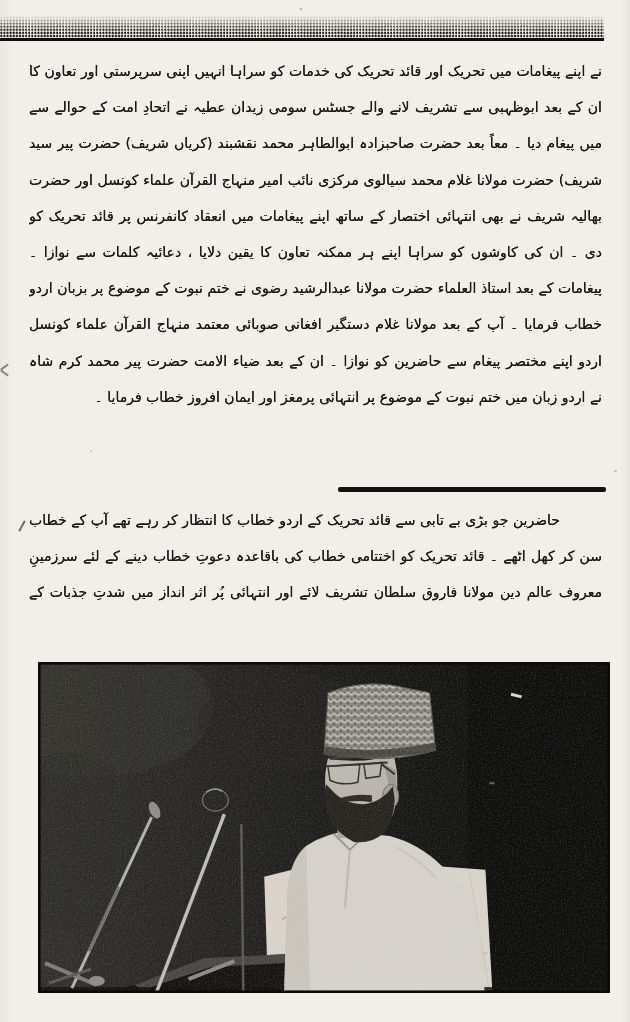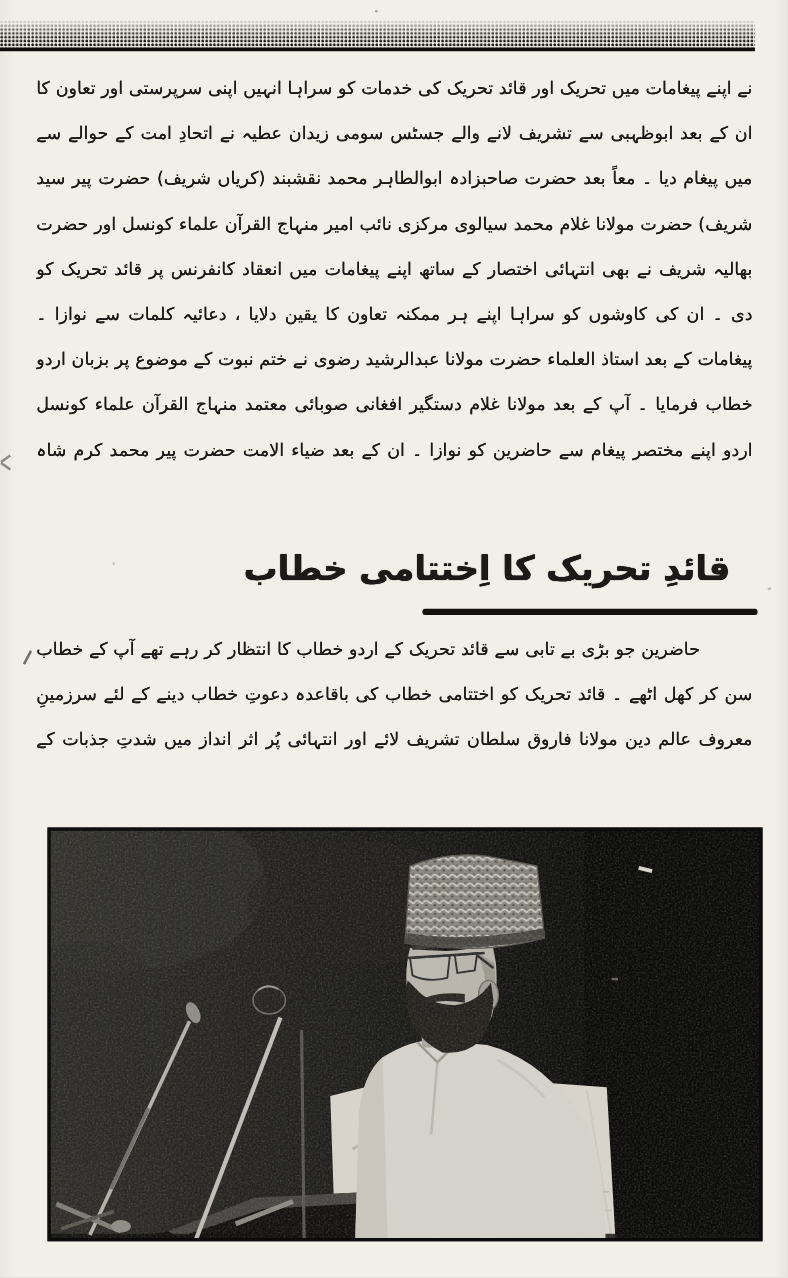--- a/index.html
+++ b/index.html
@@ -69,23 +69,23 @@
   <div class="para p1">
     <div class="line">نے اپنے پیغامات میں تحریک اور قائد تحریک کی خدمات کو سراہا انہیں اپنی سرپرستی اور تعاون کا یقین دلایا</div>
     <div class="line">ان کے بعد ابوظہبی سے تشریف لانے والے جسٹس سومی زیدان عطیہ نے اتحادِ امت کے حوالے سے عربی زبان</div>
     <div class="line">میں پیغام دیا ۔ معاً بعد حضرت صاحبزادہ ابوالطاہر محمد نقشبند (کریاں شریف) حضرت پیر سید منور حسین شاہ (علی پور</div>
     <div class="line">شریف) حضرت مولانا غلام محمد سیالوی مرکزی نائب امیر منہاج القرآن علماء کونسل اور حضرت پیر سید یعقوب شاہ</div>
     <div class="line">بھالیہ شریف نے بھی انتہائی اختصار کے ساتھ اپنے پیغامات میں انعقاد کانفرنس پر قائد تحریک کو مبارکباد</div>
     <div class="line">دی ۔ ان کی کاوشوں کو سراہا اپنے ہر ممکنہ تعاون کا یقین دلایا ، دعائیہ کلمات سے نوازا ۔ مشائخ عظام کے</div>
     <div class="line">پیغامات کے بعد استاذ العلماء حضرت مولانا عبدالرشید رضوی نے ختم نبوت کے موضوع پر بزبان اردو بصیرت افروز</div>
     <div class="line">خطاب فرمایا ۔ آپ کے بعد مولانا غلام دستگیر افغانی صوبائی معتمد منہاج القرآن علماء کونسل سندھ نے بزبان</div>
     <div class="line">اردو اپنے مختصر پیغام سے حاضرین کو نوازا ۔ ان کے بعد ضیاء الامت حضرت پیر محمد کرم شاہ مدظلہ العالی</div>
+    <div class="line no-just">نے اردو زبان میں ختم نبوت کے موضوع پر انتہائی پرمغز اور ایمان افروز خطاب فرمایا ۔</div>
   </div>
 
-  <div class="heading-text">قائدِ تحریک کا اِختتامی خطاب</div>
   <div class="heading-underline"></div>
 
   <div class="para p2">
     <div class="line indent">حاضرین جو بڑی بے تابی سے قائد تحریک کے اردو خطاب کا انتظار کر رہے تھے آپ کے خطاب کا اعلان</div>
     <div class="line">سن کر کھل اٹھے ۔ قائد تحریک کو اختتامی خطاب کی باقاعدہ دعوتِ خطاب دینے کے لئے سرزمینِ جھنگ کے</div>
     <div class="line">معروف عالم دین مولانا فاروق سلطان تشریف لائے اور انتہائی پُر اثر انداز میں شدتِ جذبات کے ساتھ</div>
   </div>
 
   <div class="artifact art1"></div>
   <div class="artifact art1b"></div>

